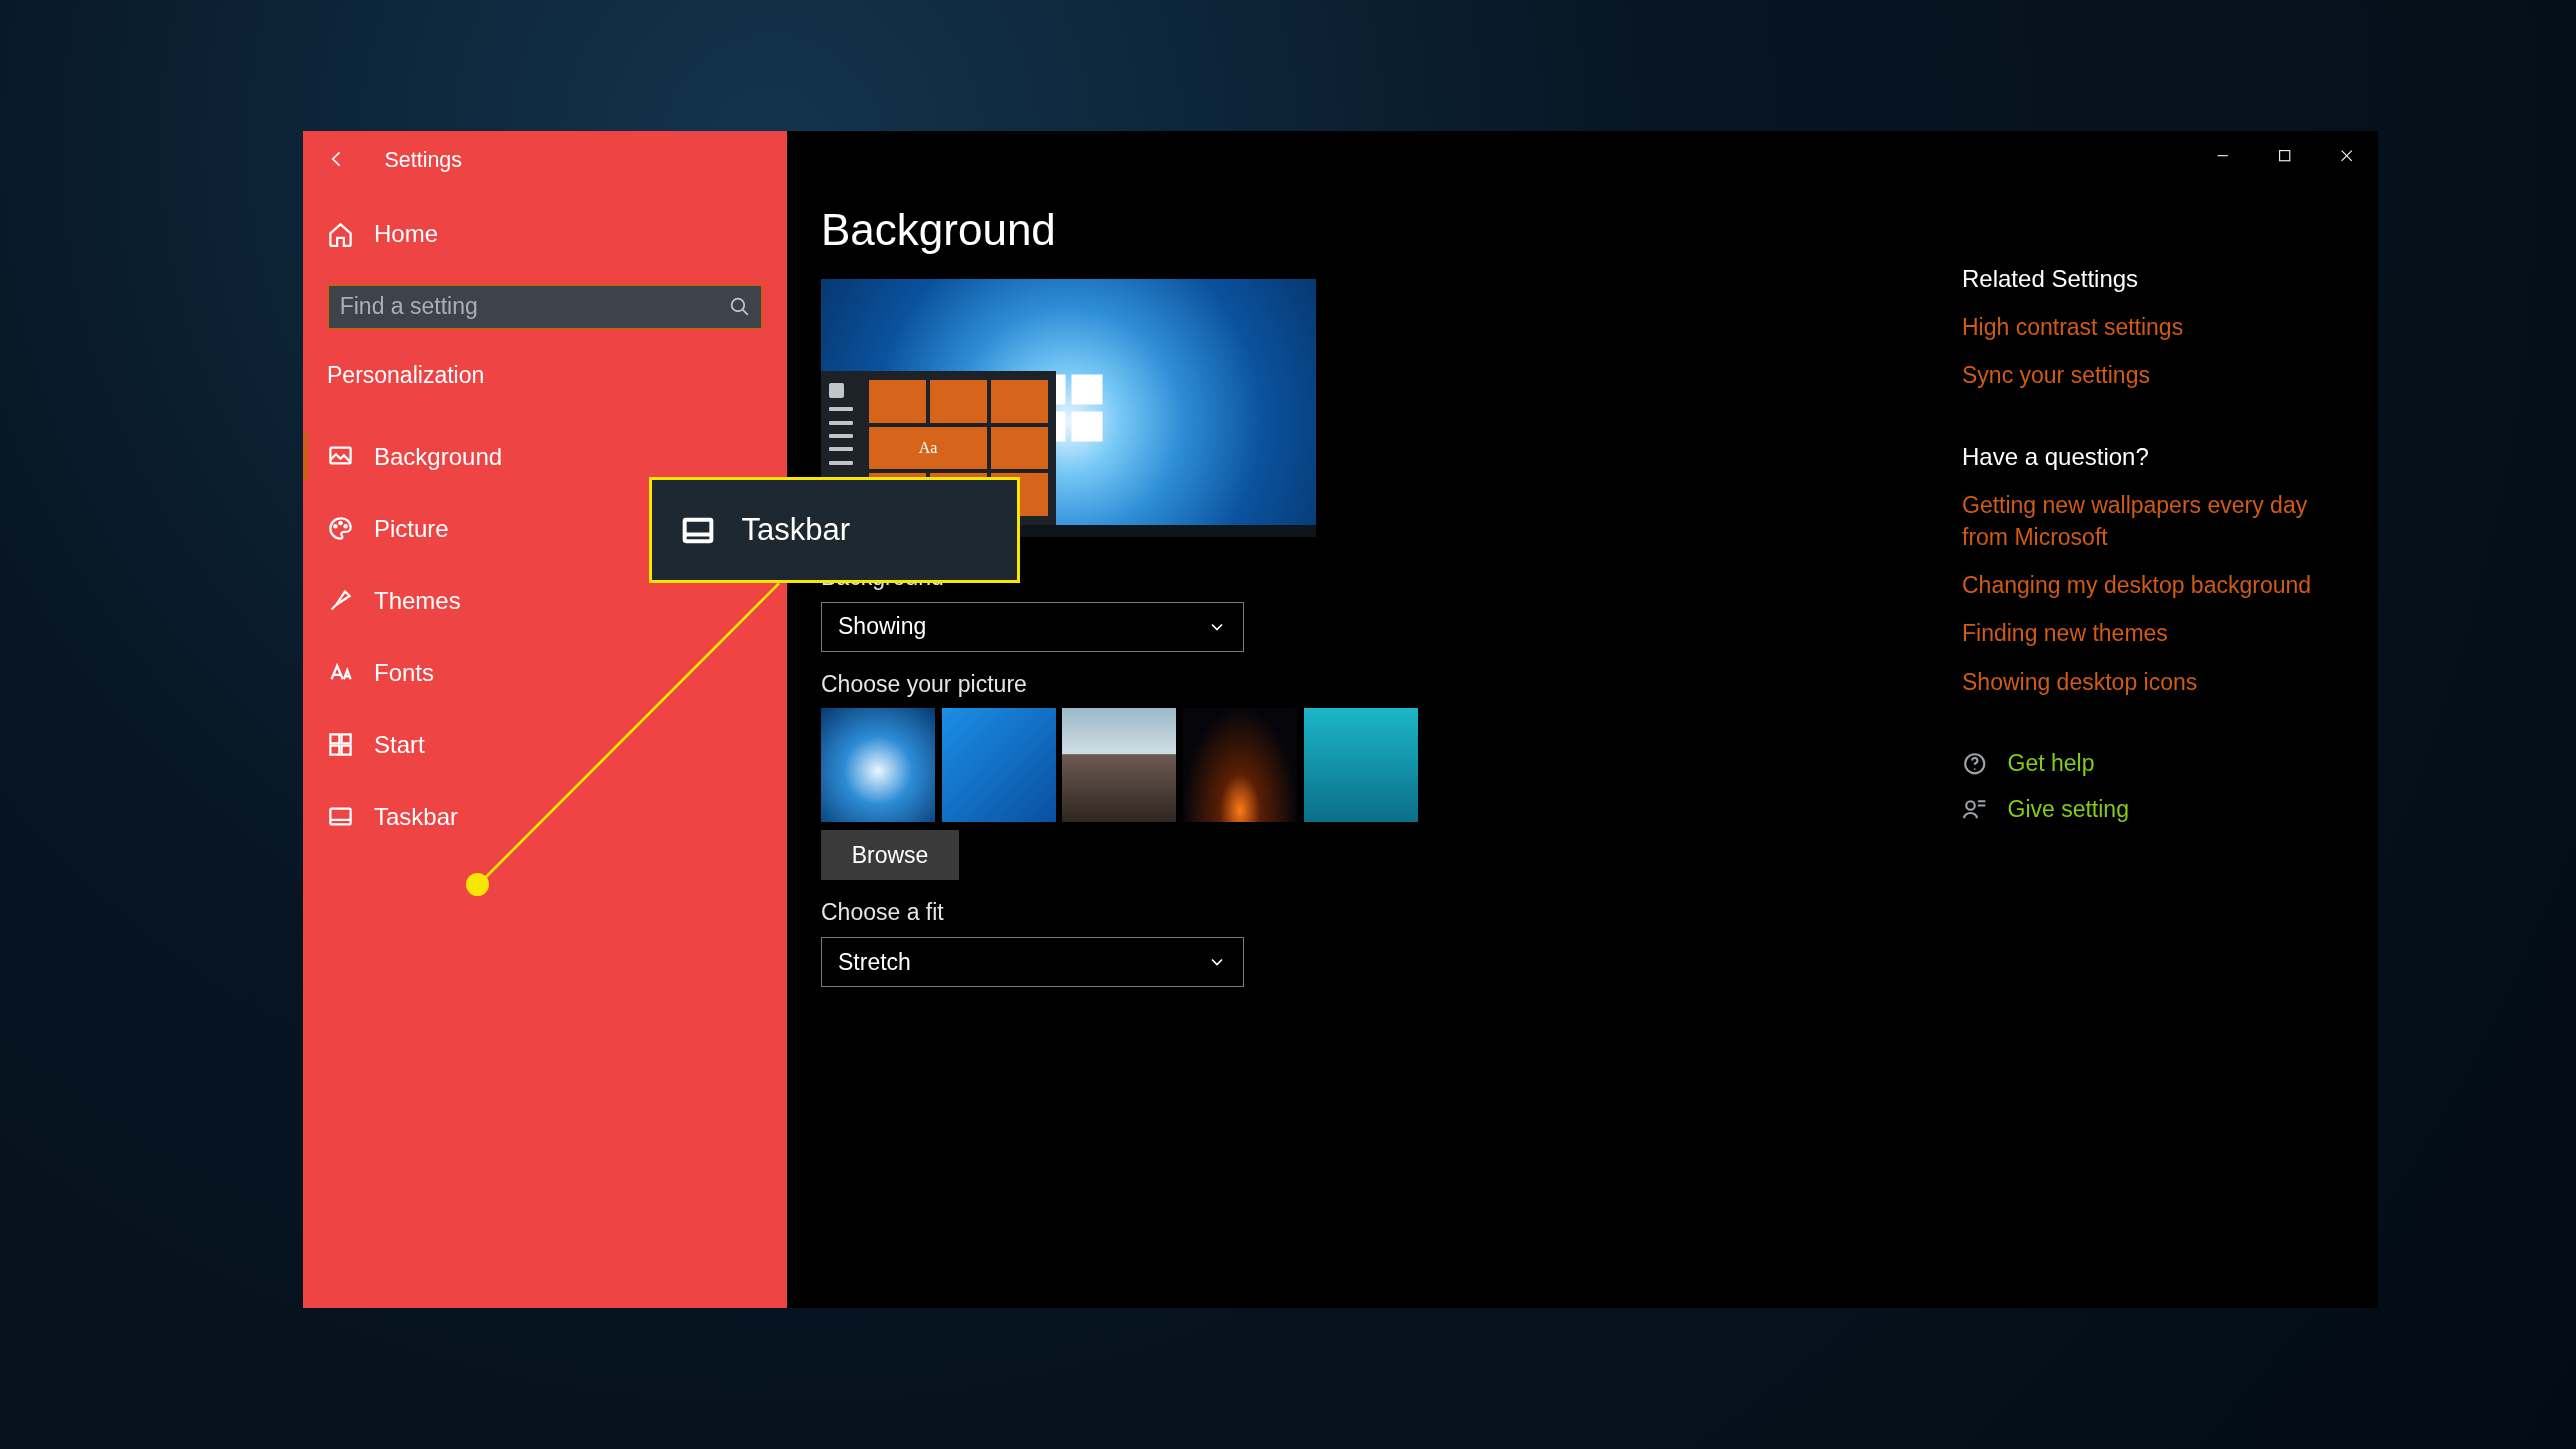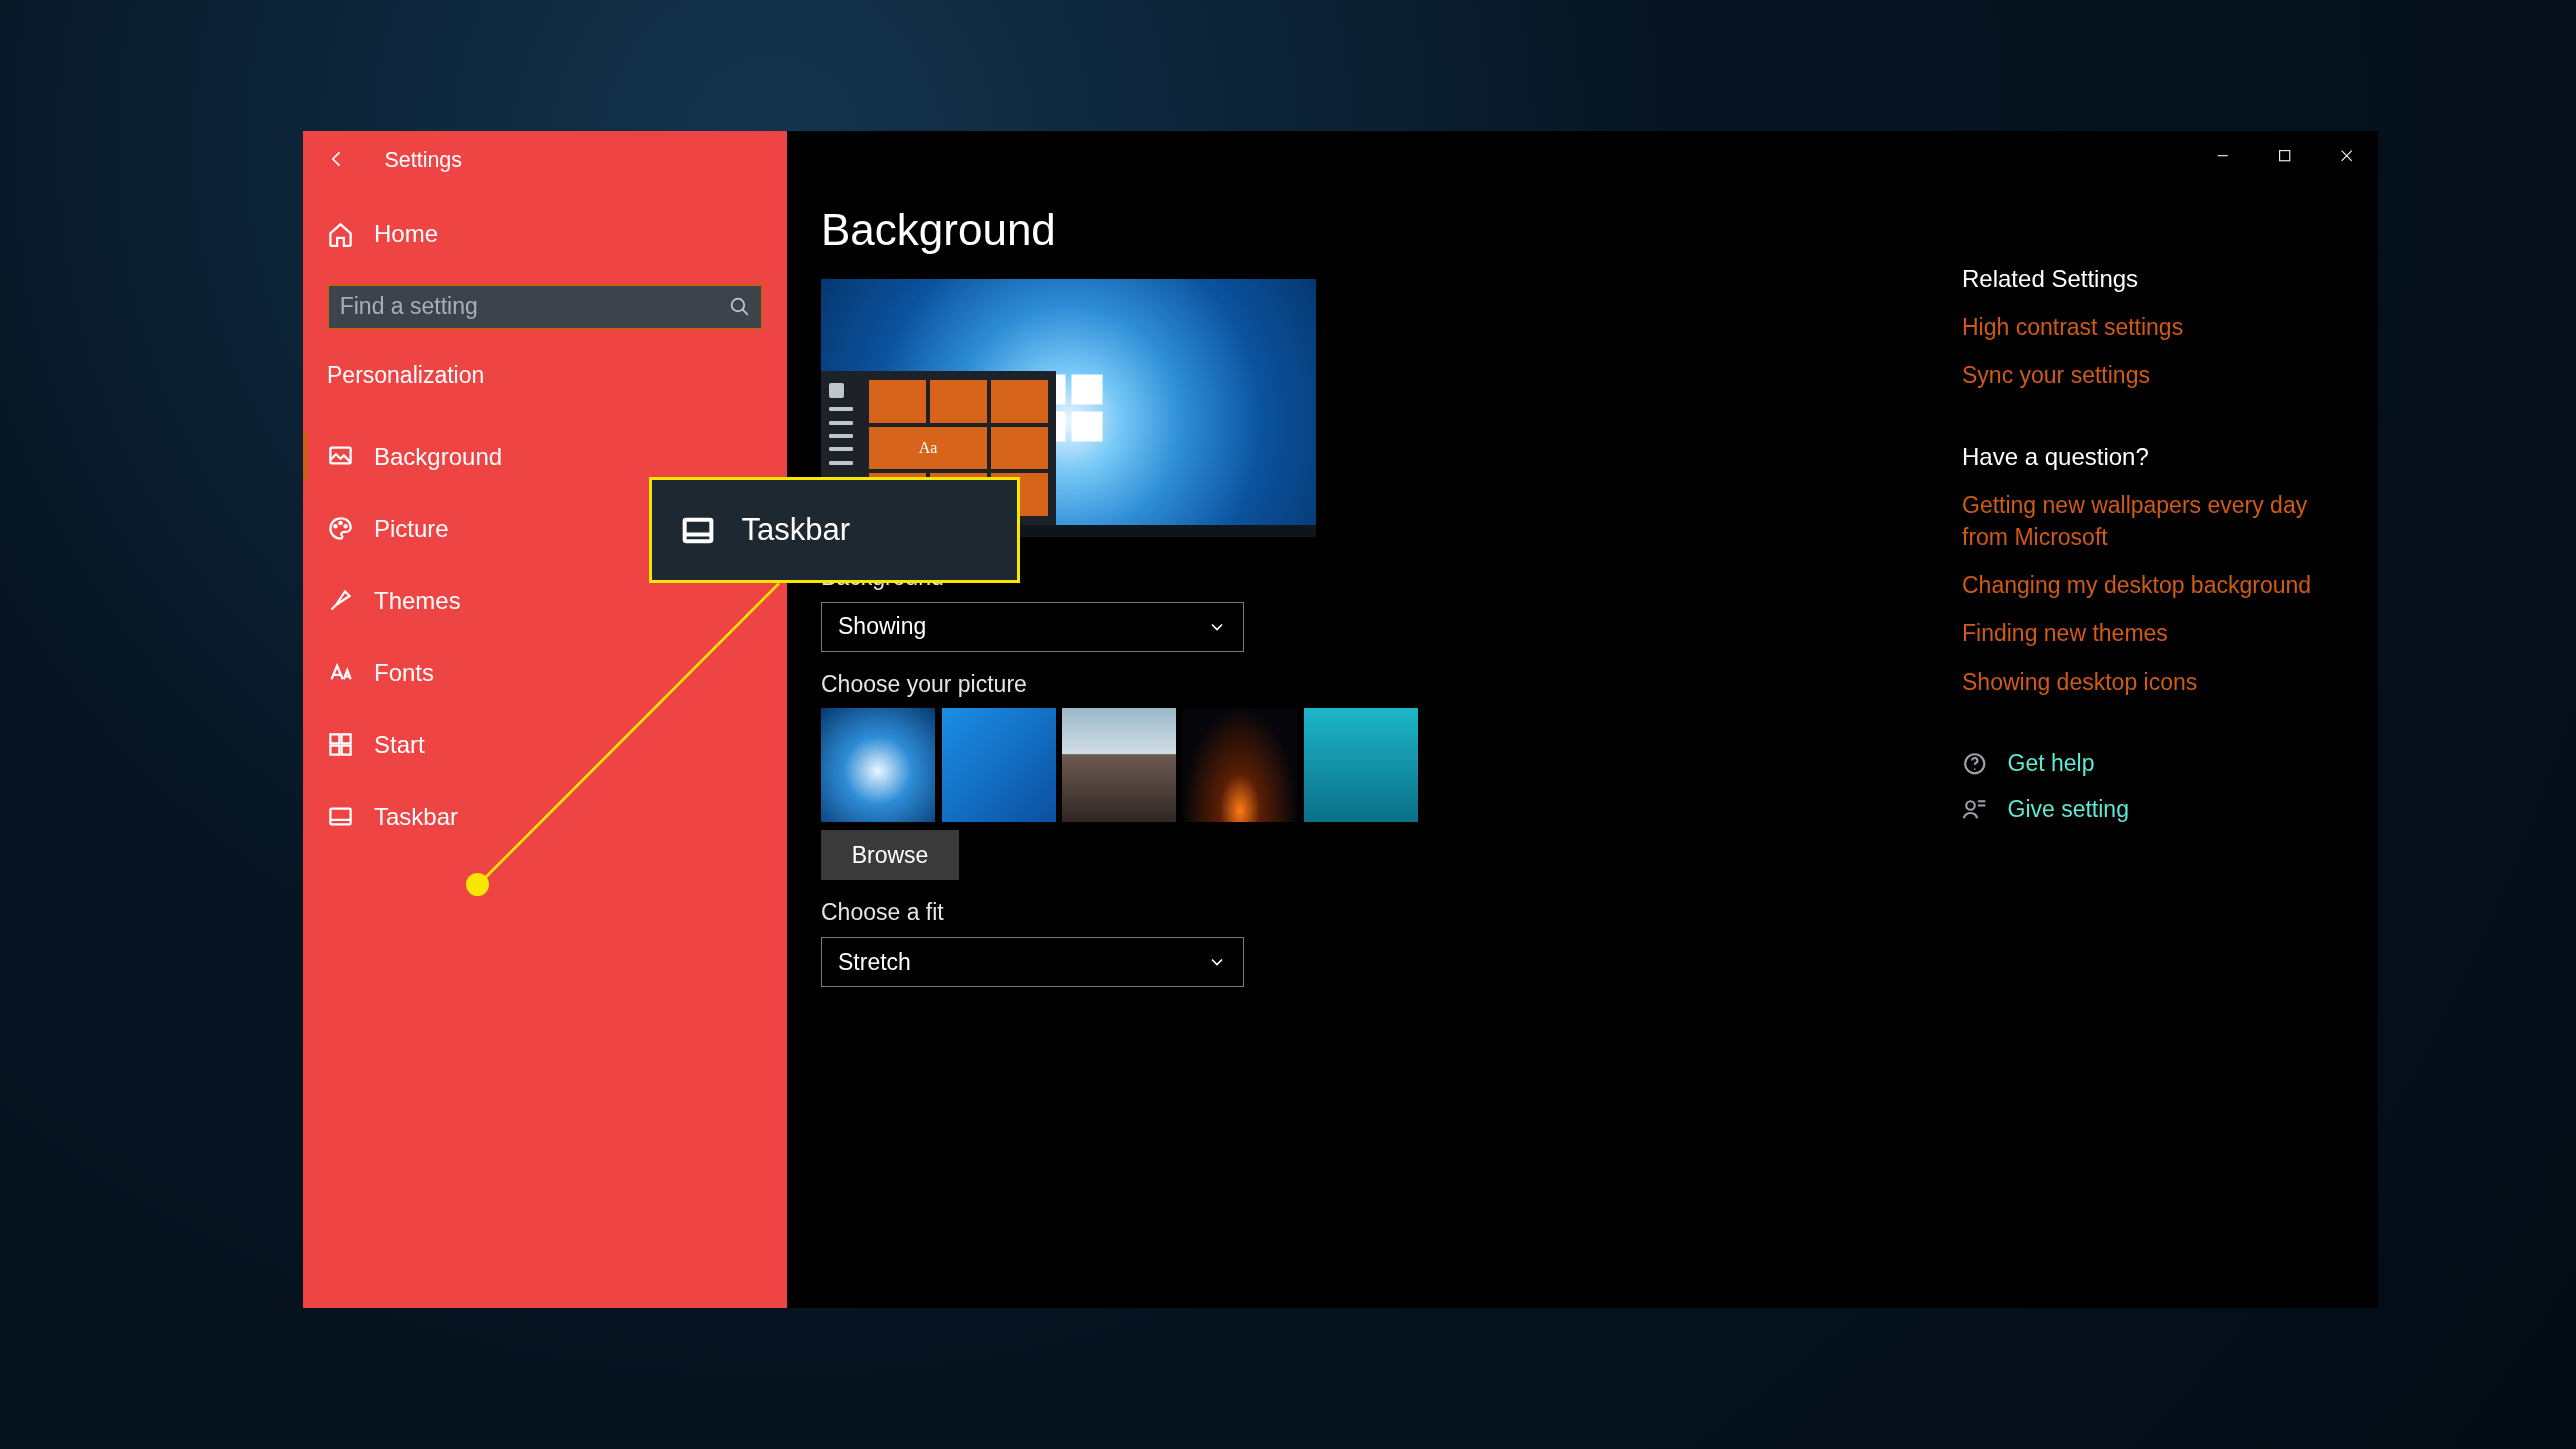--- a/index.html
+++ b/index.html
@@ -186,21 +186,21 @@
     width:376px;
     color:#fff;
     font-size:23px;
     margin-left:8px;
   }
   .right-panel h3{font-size:24px;font-weight:400;margin-bottom:19px;}
   .right-panel a{color:#cf5b16;display:block;margin-bottom:17.4px;cursor:pointer;line-height:1.35;}
   .right-panel .block{margin-bottom:52px;}
   .help-row{display:flex;align-items:center;gap:20px;margin-bottom:19px;}
   .help-row svg{width:25.5px;height:25.5px;stroke:#9da3a8;fill:none;stroke-width:2;}
-  .help-row span{color:#5eead4;cursor:pointer;}
+  .help-row span{color:#84cc16;cursor:pointer;}
 
   
   .callout-box{
     position:absolute;
     left:649px;
     top:477px;
     width:371px;
     height:106px;
     border:3.4px solid #f6e600;
     background:#1e2830;

